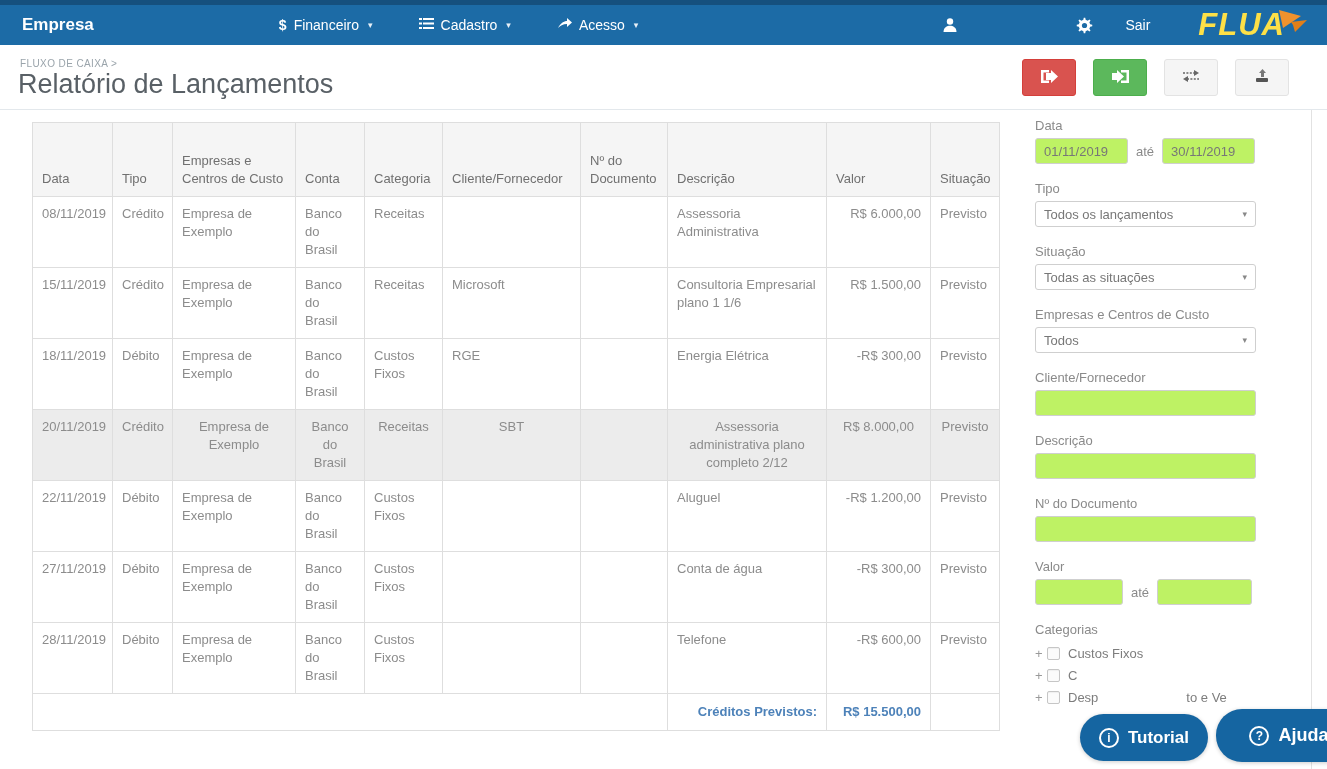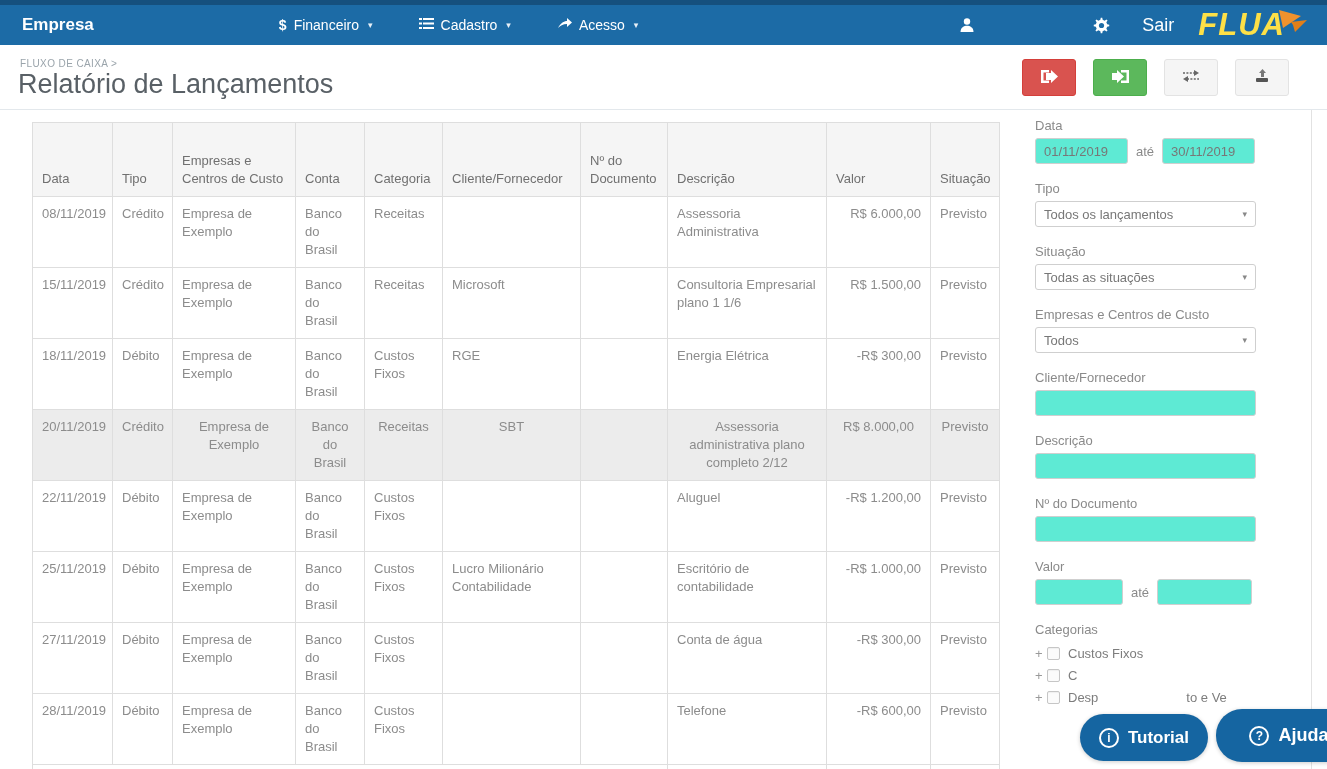--- a/index.html
+++ b/index.html
@@ -12,21 +12,21 @@
   .nav-inner { position:absolute; top:5px; left:0; width:100%; height:40px; display:flex; align-items:center; }
   .brand { color:#fff; font-size:17px; font-weight:bold; margin-left:22px; }
   .menu { display:flex; align-items:center; margin-left:185px; gap:46px; }
   .menu-item { display:flex; align-items:center; gap:7px; color:#fff; font-size:14px; cursor:pointer; }
   .mi-glyph { font-weight:bold; font-size:14px; }
   .caret { font-size:9px; color:#e8f0f7; margin-left:2px; }
   .nav-right { margin-left:auto; display:flex; align-items:center; margin-right:18px; }
   .nav-icon { display:flex; align-items:center; justify-content:center; cursor:pointer; }
   .user-ic { margin-right:118px; }
   .gear-ic { margin-right:32px; }
-  .sair { color:#fff; font-size:18px; cursor:pointer; margin-right:24px; }
+  .sair { color:#fff; font-size:14px; cursor:pointer; margin-right:48px; }
   .logo { display:flex; align-items:center; cursor:pointer; }
   .logo-text { color:#fde047; font-size:31px; font-weight:800; letter-spacing:1px; font-style:italic; }
   .logo-arrow { margin-left:-6px; margin-top:-4px; }
 
   
   .page-header { position:absolute; left:0; top:45px; width:1327px; height:65px; background:#fff;
     border-bottom:1px solid #e3e8ec; }
   .breadcrumb { position:absolute; left:20px; top:13px; font-size:10px; color:#9aa4ab; letter-spacing:.4px; }
   .page-title { position:absolute; left:18px; top:24px; font-size:27px; color:#596066; font-weight:400; }
   .actions { position:absolute; right:38px; top:14px; display:flex; gap:17px; }
@@ -48,21 +48,21 @@
   td.num { text-align:right; }
   tr.sumrow td { color:#4d82b9; font-weight:bold; padding:9px; }
   td.sum-label { text-align:right; }
   td.sum-value { text-align:right; }
 
   
   .sidebar { position:absolute; left:1035px; top:110px; width:221px; padding-top:8px;
     font-size:13px; color:#8a8a8a; }
   .f-label { margin-bottom:5px; display:block; }
   .f-group { margin-bottom:17px; }
-  .f-input { width:100%; height:26px; border:1px solid #cfcfcf; border-radius:3px; background:#5eead4;
+  .f-input { width:100%; height:26px; border:1px solid #cfcfcf; border-radius:3px; background:#bef264;
     font-family:"Liberation Sans", sans-serif; font-size:13px; color:#777; padding:1px 8px; outline:none; }
   .f-input::placeholder { color:#b2b2b2; }
   .range { display:flex; align-items:center; gap:8px; }
   .range .f-input { width:93px; }
   .range-sep { color:#8a8a8a; }
   .f-select { width:100%; height:26px; border:1px solid #cfcfcf; border-radius:3px; background:#fff;
     display:flex; align-items:center; padding:0 8px; cursor:pointer; color:#777; position:relative; }
   .f-select .sel-caret { position:absolute; right:8px; top:7px; font-size:9px; color:#888; }
   .valor-range .f-input:first-child { width:88px; }
   .valor-range .f-input:last-of-type { width:95px; }
@@ -280,32 +280,20 @@
           <td>Empresa de Exemplo</td>
           <td>Banco do Brasil</td>
           <td>Custos Fixos</td>
           <td></td>
           <td></td>
           <td>Aluguel</td>
           <td class="num">-R$ 1.200,00</td>
           <td>Previsto</td>
         </tr>
         <tr>
-          <td>25/11/2019</td>
-          <td>Débito</td>
-          <td>Empresa de Exemplo</td>
-          <td>Banco do Brasil</td>
-          <td>Custos Fixos</td>
-          <td>Lucro Milionário Contabilidade</td>
-          <td></td>
-          <td>Escritório de contabilidade</td>
-          <td class="num">-R$ 1.000,00</td>
-          <td>Previsto</td>
-        </tr>
-        <tr>
           <td>27/11/2019</td>
           <td>Débito</td>
           <td>Empresa de Exemplo</td>
           <td>Banco do Brasil</td>
           <td>Custos Fixos</td>
           <td></td>
           <td></td>
           <td>Conta de água</td>
           <td class="num">-R$ 300,00</td>
           <td>Previsto</td>

